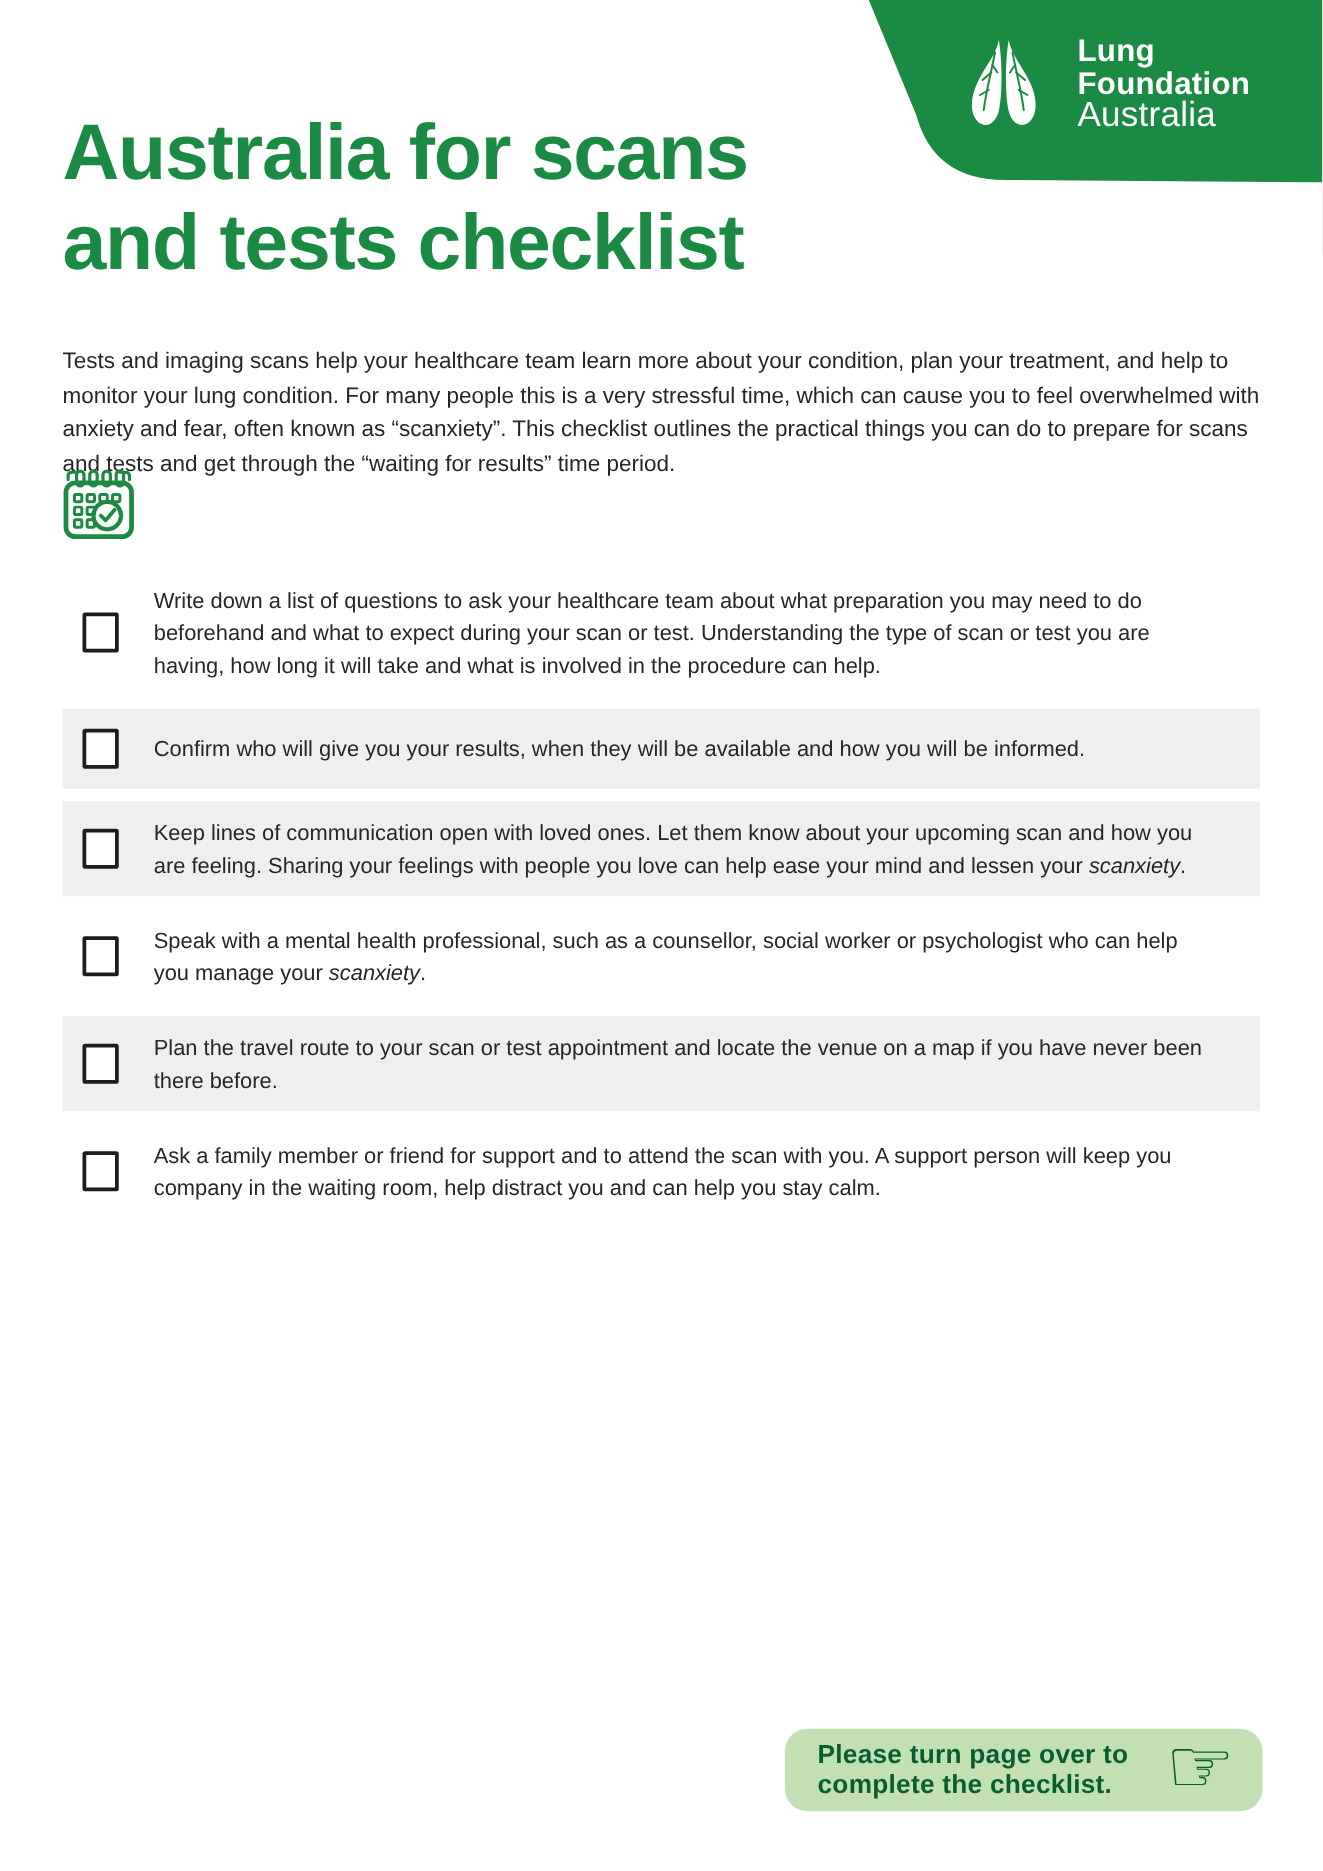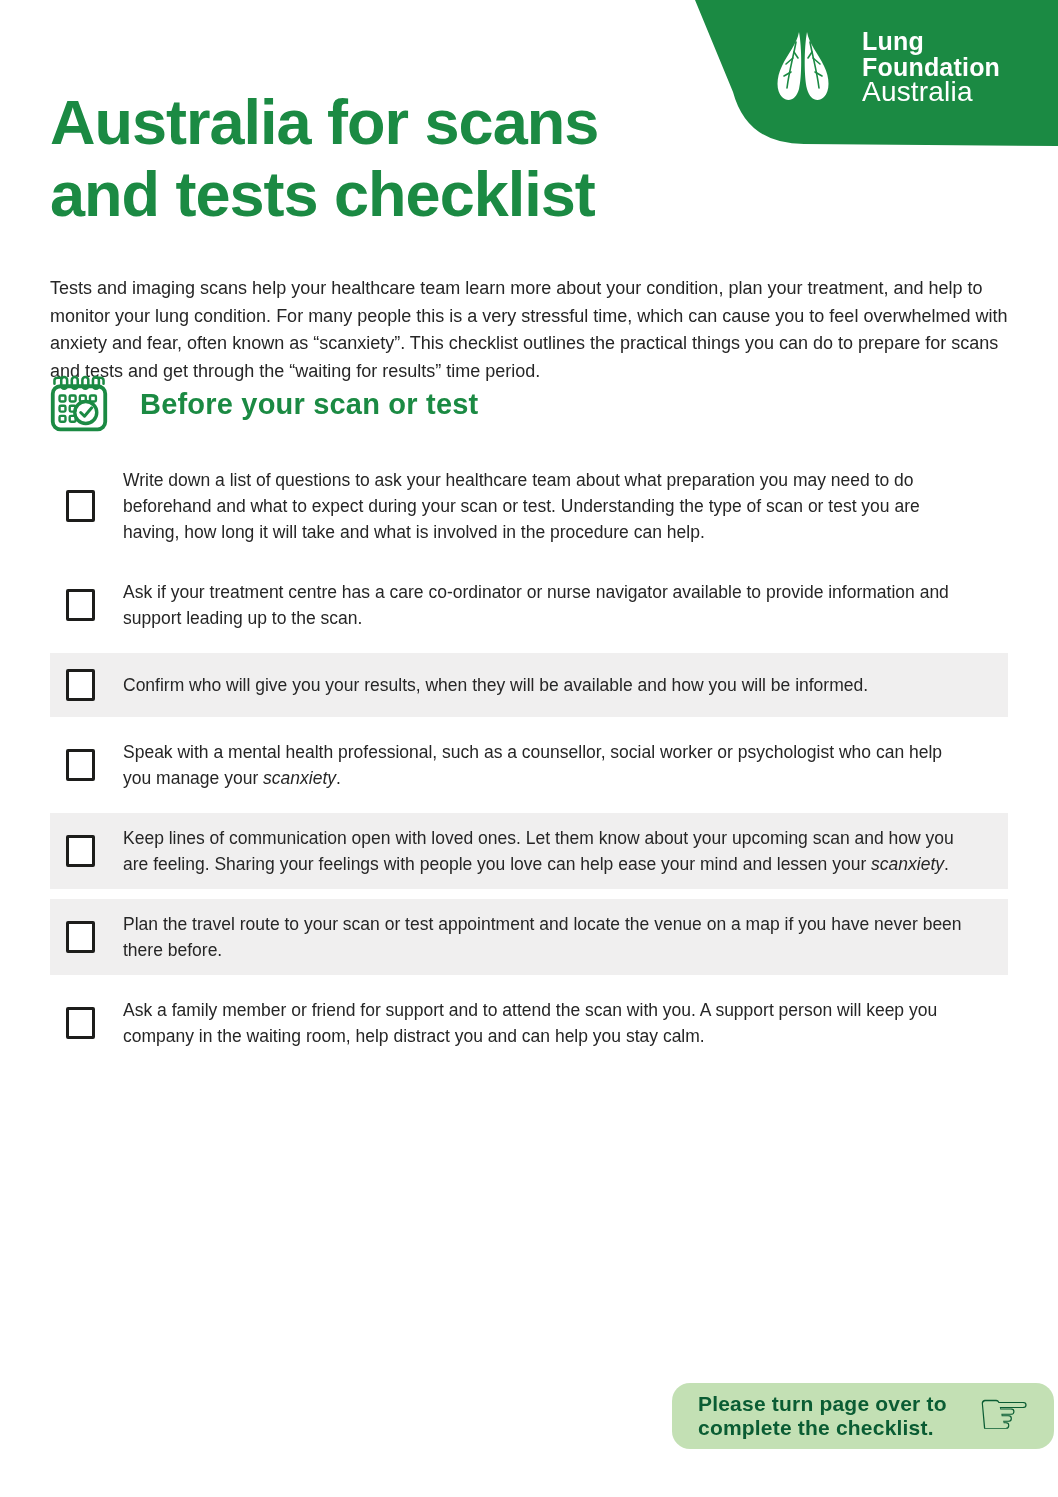--- a/index.html
+++ b/index.html
@@ -41,21 +41,21 @@
     flex:0 0 auto; width:29px; height:32px; margin-left:16px;
     border:3px solid #1d1d1b; background:#ffffff; border-radius:2px;
   }
   .row-text{
     margin-left:28px; padding-right:28px; font-size:17.5px; line-height:26px;
     color:var(--body-text,#262626); max-width:880px;
   }
   .row-text em{ font-style:italic; }
   
   .note{
-    position:absolute; top:1383px; left:672px; width:382px; height:66px;
+    position:absolute; top:1383px; left:628px; width:382px; height:66px;
     background:var(--light-green,#c3e0b4); border-radius:18px;
     display:flex; align-items:center;
   }
   .note-text{
     margin-left:26px; color:var(--dark-green,#0a5c33);
     font-size:21px; line-height:24px; font-weight:bold; letter-spacing:0.2px;
   }
   .note-text span{ display:block; }
   .hand{
     position:absolute; right:22px; top:50%; transform:translateY(-54%);
@@ -113,50 +113,45 @@
         <rect x="40" y="24" width="7" height="7" rx="1.5" stroke-width="2.8"></rect>
         <rect x="52" y="24" width="7" height="7" rx="1.5" stroke-width="2.8"></rect>
         <rect x="16" y="36" width="7" height="7" rx="1.5" stroke-width="2.8"></rect>
         <rect x="28" y="36" width="7" height="7" rx="1.5" stroke-width="2.8"></rect>
         <rect x="16" y="48" width="7" height="7" rx="1.5" stroke-width="2.8"></rect>
         <rect x="28" y="48" width="7" height="7" rx="1.5" stroke-width="2.8"></rect>
         <circle cx="47" cy="44" r="13" stroke-width="4"></circle>
         <polyline points="41,44 45.5,48.5 54,38.5" stroke-width="3.5" stroke-linecap="round" stroke-linejoin="round"></polyline>
       </g>
     </svg>
-    <h2>Before your scan or test</h2>
   </div>
 
   <div class="checklist">
 
   <div class="row">
     <span class="checkbox"></span>
     <p class="row-text"><span>Write down a list of questions to ask your healthcare team about what preparation you may need to do beforehand and what to expect during your scan or test. Understanding the type of scan or test you are having, how long it will take and what is involved in the procedure can help.</span></p>
   </div>
 
 
-  <div class="row">
-    <span class="checkbox"></span>
-    <p class="row-text"><span>Ask if your treatment centre has a care co-ordinator or nurse navigator available to provide information and support leading up to the scan.</span></p>
-  </div>
 
   <div class="row shaded">
     <span class="checkbox"></span>
     <p class="row-text"><span>Confirm who will give you your results, when they will be available and how you will be informed.</span></p>
   </div>
 
 
+  <div class="row shaded">
+    <span class="checkbox"></span>
+    <p class="row-text"><span>Keep lines of communication open with loved ones. Let them know about your upcoming scan and how you are feeling. Sharing your feelings with people you love can help ease your mind and lessen your </span><em>scanxiety</em><span>.</span></p>
+  </div>
+
   <div class="row">
     <span class="checkbox"></span>
     <p class="row-text"><span>Speak with a mental health professional, such as a counsellor, social worker or psychologist who can help you manage your </span><em>scanxiety</em><span>.</span></p>
-  </div>
-
-  <div class="row shaded">
-    <span class="checkbox"></span>
-    <p class="row-text"><span>Keep lines of communication open with loved ones. Let them know about your upcoming scan and how you are feeling. Sharing your feelings with people you love can help ease your mind and lessen your </span><em>scanxiety</em><span>.</span></p>
   </div>
 
   <div class="row shaded">
     <span class="checkbox"></span>
     <p class="row-text"><span>Plan the travel route to your scan or test appointment and locate the venue on a map if you have never been there before.</span></p>
   </div>
 
   <div class="row">
     <span class="checkbox"></span>
     <p class="row-text"><span>Ask a family member or friend for support and to attend the scan with you. A support person will keep you company in the waiting room, help distract you and can help you stay calm.</span></p>

